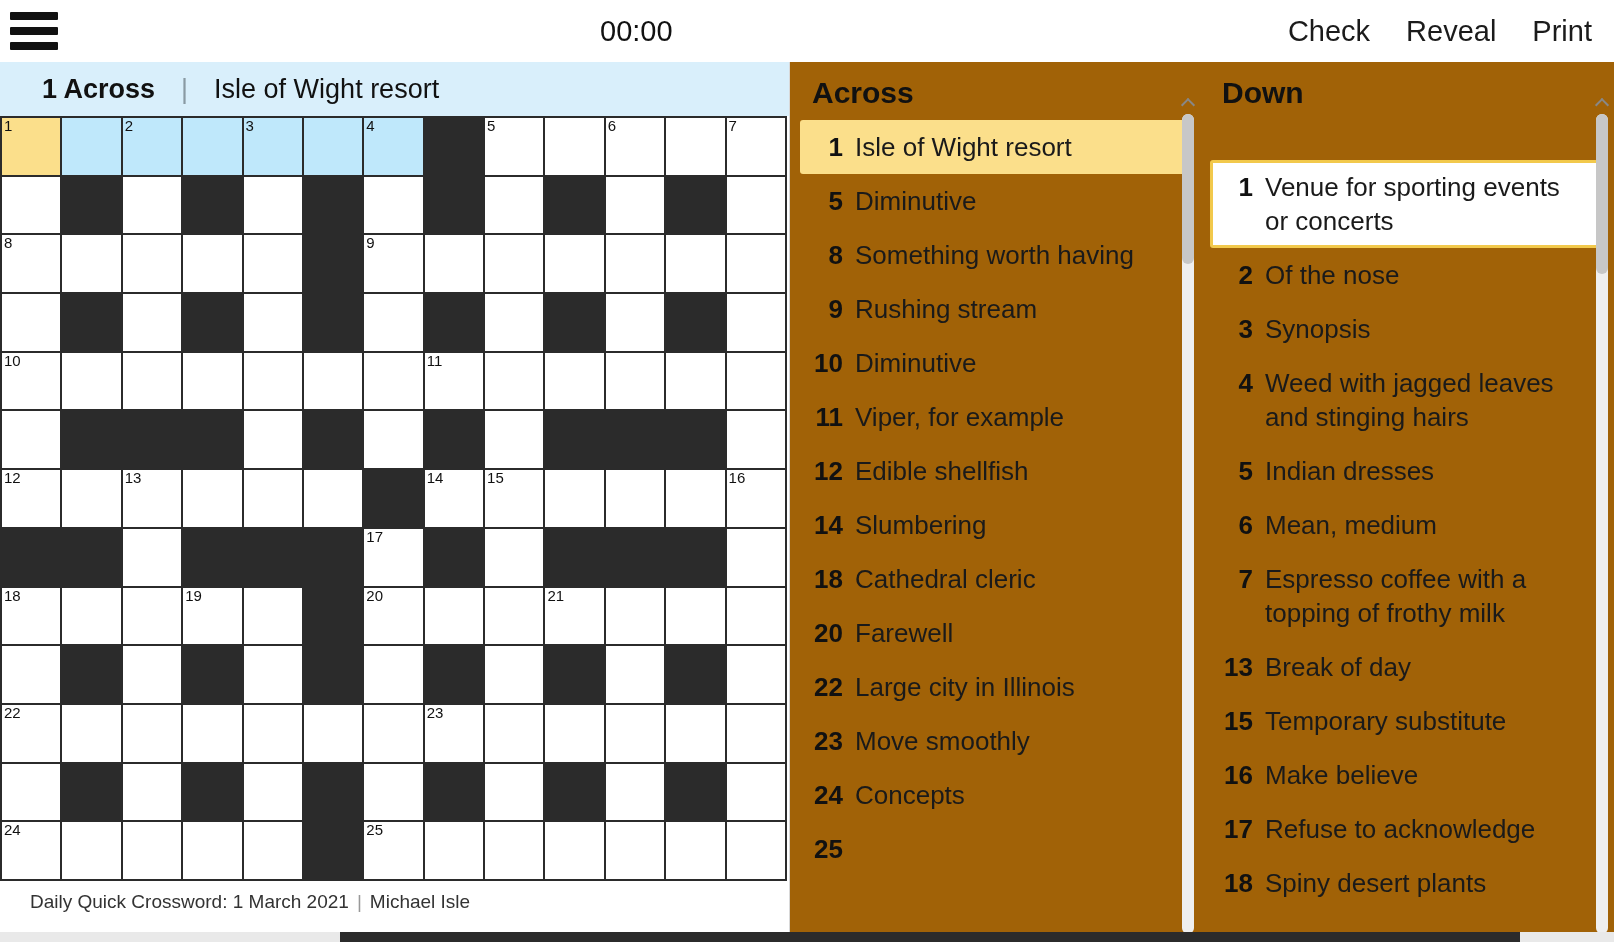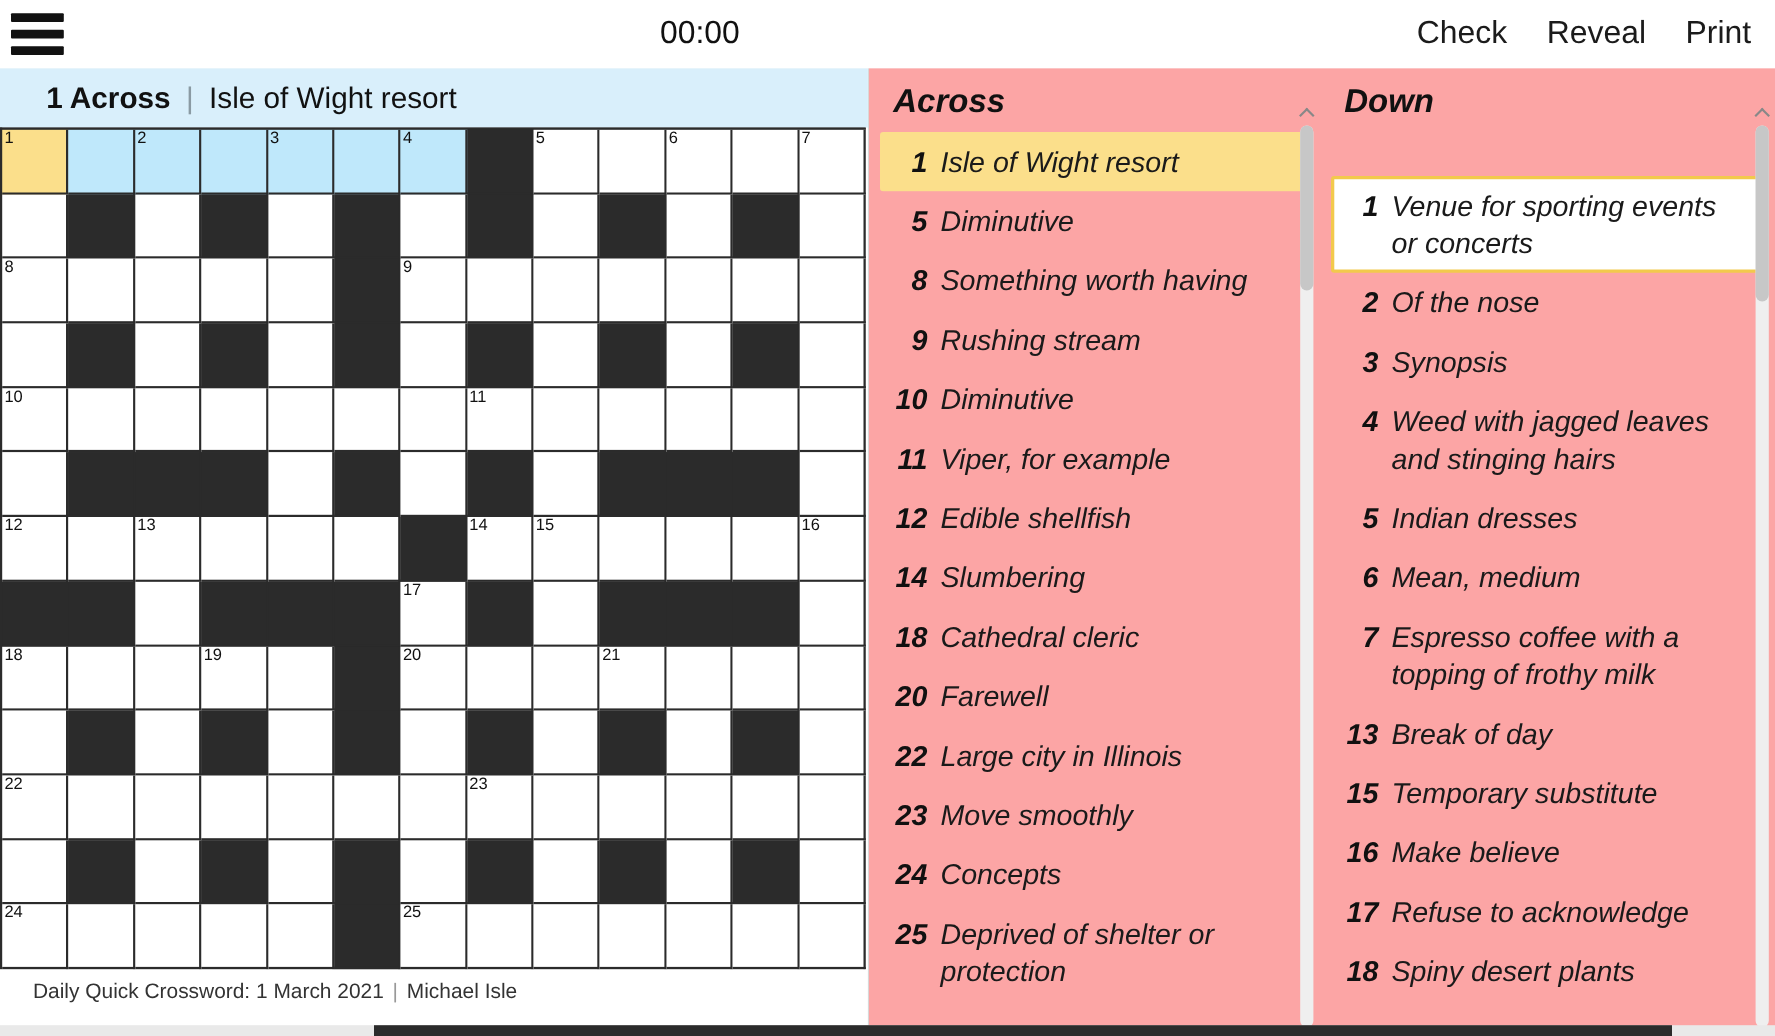--- a/index.html
+++ b/index.html
@@ -71,21 +71,21 @@
     display: flex; flex-direction: column;
     border-right: 1px solid #d8d8d8;
     background: #fff;
     min-height: 0;
   }
   .clue-banner {
     background: #d9effb;
     height: 54px;
     display: flex; align-items: center;
     padding-left: 42px;
-    gap: 0;
+    gap: 12px;
   }
   .clue-banner .cb-num {
     font-size: 27px; font-weight: bold; color: #111;
   }
   .clue-banner .cb-sep {
     color: #8a9aa3; margin: 0 14px; font-size: 27px;
   }
   .clue-banner .cb-text {
     font-size: 27px; color: #111;
   }
@@ -129,22 +129,21 @@
     font-size: 19px;
     color: #333;
   }
   .footer-credit .sep { color: #999; margin: 0 8px; }
 
   
   .clues-area {
     flex: 1 1 auto;
     display: flex;
     min-height: 0;
-    background: #fca5a5;
-    font-style: italic;
+    background: #a16207;
   }
   .clue-col {
     position: relative;
     display: flex; flex-direction: column;
     min-height: 0;
     padding-top: 14px;
   }
   .clue-col.across { width: 410px; flex: 0 0 410px; }
   .clue-col.down  { width: 414px; flex: 1 1 auto; gap: 40px; }
 
@@ -534,21 +533,20 @@
             <div class="clue">
               <span class="cnum">23</span>
               <span class="ctext">Move smoothly</span>
             </div>
             <div class="clue">
               <span class="cnum">24</span>
               <span class="ctext">Concepts</span>
             </div>
             <div class="clue">
               <span class="cnum">25</span>
-              <span class="ctext">Deprived of shelter or protection</span>
             </div>
           </div>
         <div class="scrollbar across-sb">
           <div class="sb-arrow up"></div>
           <div class="thumb" style="top:0; height:150px;"></div>
           <div class="sb-arrow down"></div>
         </div>
       </div>
 
       <div class="clue-col down">

